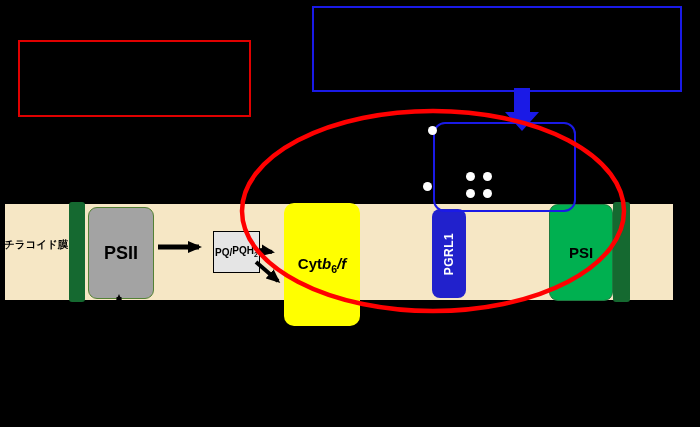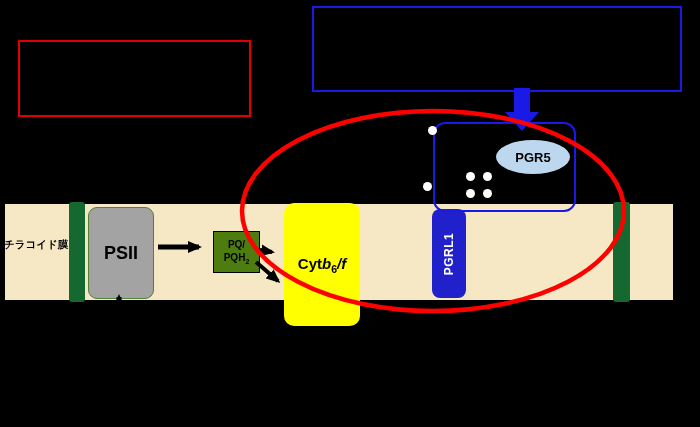--- a/index.html
+++ b/index.html
@@ -19,22 +19,22 @@
   .bar-right { position:absolute; left:613px; top:202px; width:17px; height:100px; background:#156930; border-radius:3px; }
 
   .psii {
     position:absolute; left:88px; top:207px; width:64px; height:90px;
     background:#a3a3a3; border:1px solid #538135; border-radius:9px;
     display:flex; align-items:center; justify-content:center;
     font-weight:bold; font-size:18px; color:#000;
   }
   .pq {
     position:absolute; left:213px; top:231px; width:45px; height:40px;
-    background:#4d7c0f; border:1px solid #000;
-    display:flex; flex-direction:column; align-items:center; justify-content:center;
+    background:#e5e5e5; border:1px solid #000;
+    display:flex; flex-direction:row; align-items:center; justify-content:center;
     font-size:10px; font-weight:bold; color:#000; line-height:1.3;
   }
   .pq sub, .cyt sub { font-size:0.7em; }
   .cyt {
     position:absolute; left:284px; top:203px; width:76px; height:123px;
     background:#FFFF00; border-radius:10px;
     display:flex; align-items:center; justify-content:center;
     font-size:15px; font-weight:bold; color:#000;
   }
   .cyt .it { font-style:italic; }
@@ -96,31 +96,31 @@
   </div>
 
   <div class="cyt">
     <span><span>Cyt</span><span class="it">b</span><sub>6</sub><span class="it">/f</span></span>
   </div>
 
   <div class="pgrl1">
     <span>PGRL1</span>
   </div>
 
+  <div class="psi">
+    <span>PSI</span>
+  </div>
 
   <div class="fd-region"></div>
   <div class="dot dot-a"></div>
   <div class="dot dot-b"></div>
   <div class="dot dot-c1"></div>
   <div class="dot dot-c2"></div>
   <div class="dot dot-c3"></div>
   <div class="dot dot-c4"></div>
-  <div class="pgr5">
-    <span>PGR5</span>
-  </div>
 
   <svg class="overlay" width="700" height="427">
     <defs>
       <marker id="ah" markerWidth="14" markerHeight="12" refX="11" refY="6" orient="auto" markerUnits="userSpaceOnUse">
         <path d="M0,0 L14,6 L0,12 Z" fill="#000"></path>
       </marker>
     </defs>
     <line x1="158" y1="247" x2="199" y2="247" stroke="#000" stroke-width="5" marker-end="url(#ah)"></line>
     <line x1="259" y1="250" x2="272" y2="252" stroke="#000" stroke-width="4" marker-end="url(#ah)"></line>
     <line x1="256" y1="262" x2="278" y2="281" stroke="#000" stroke-width="4" marker-end="url(#ah)"></line>

